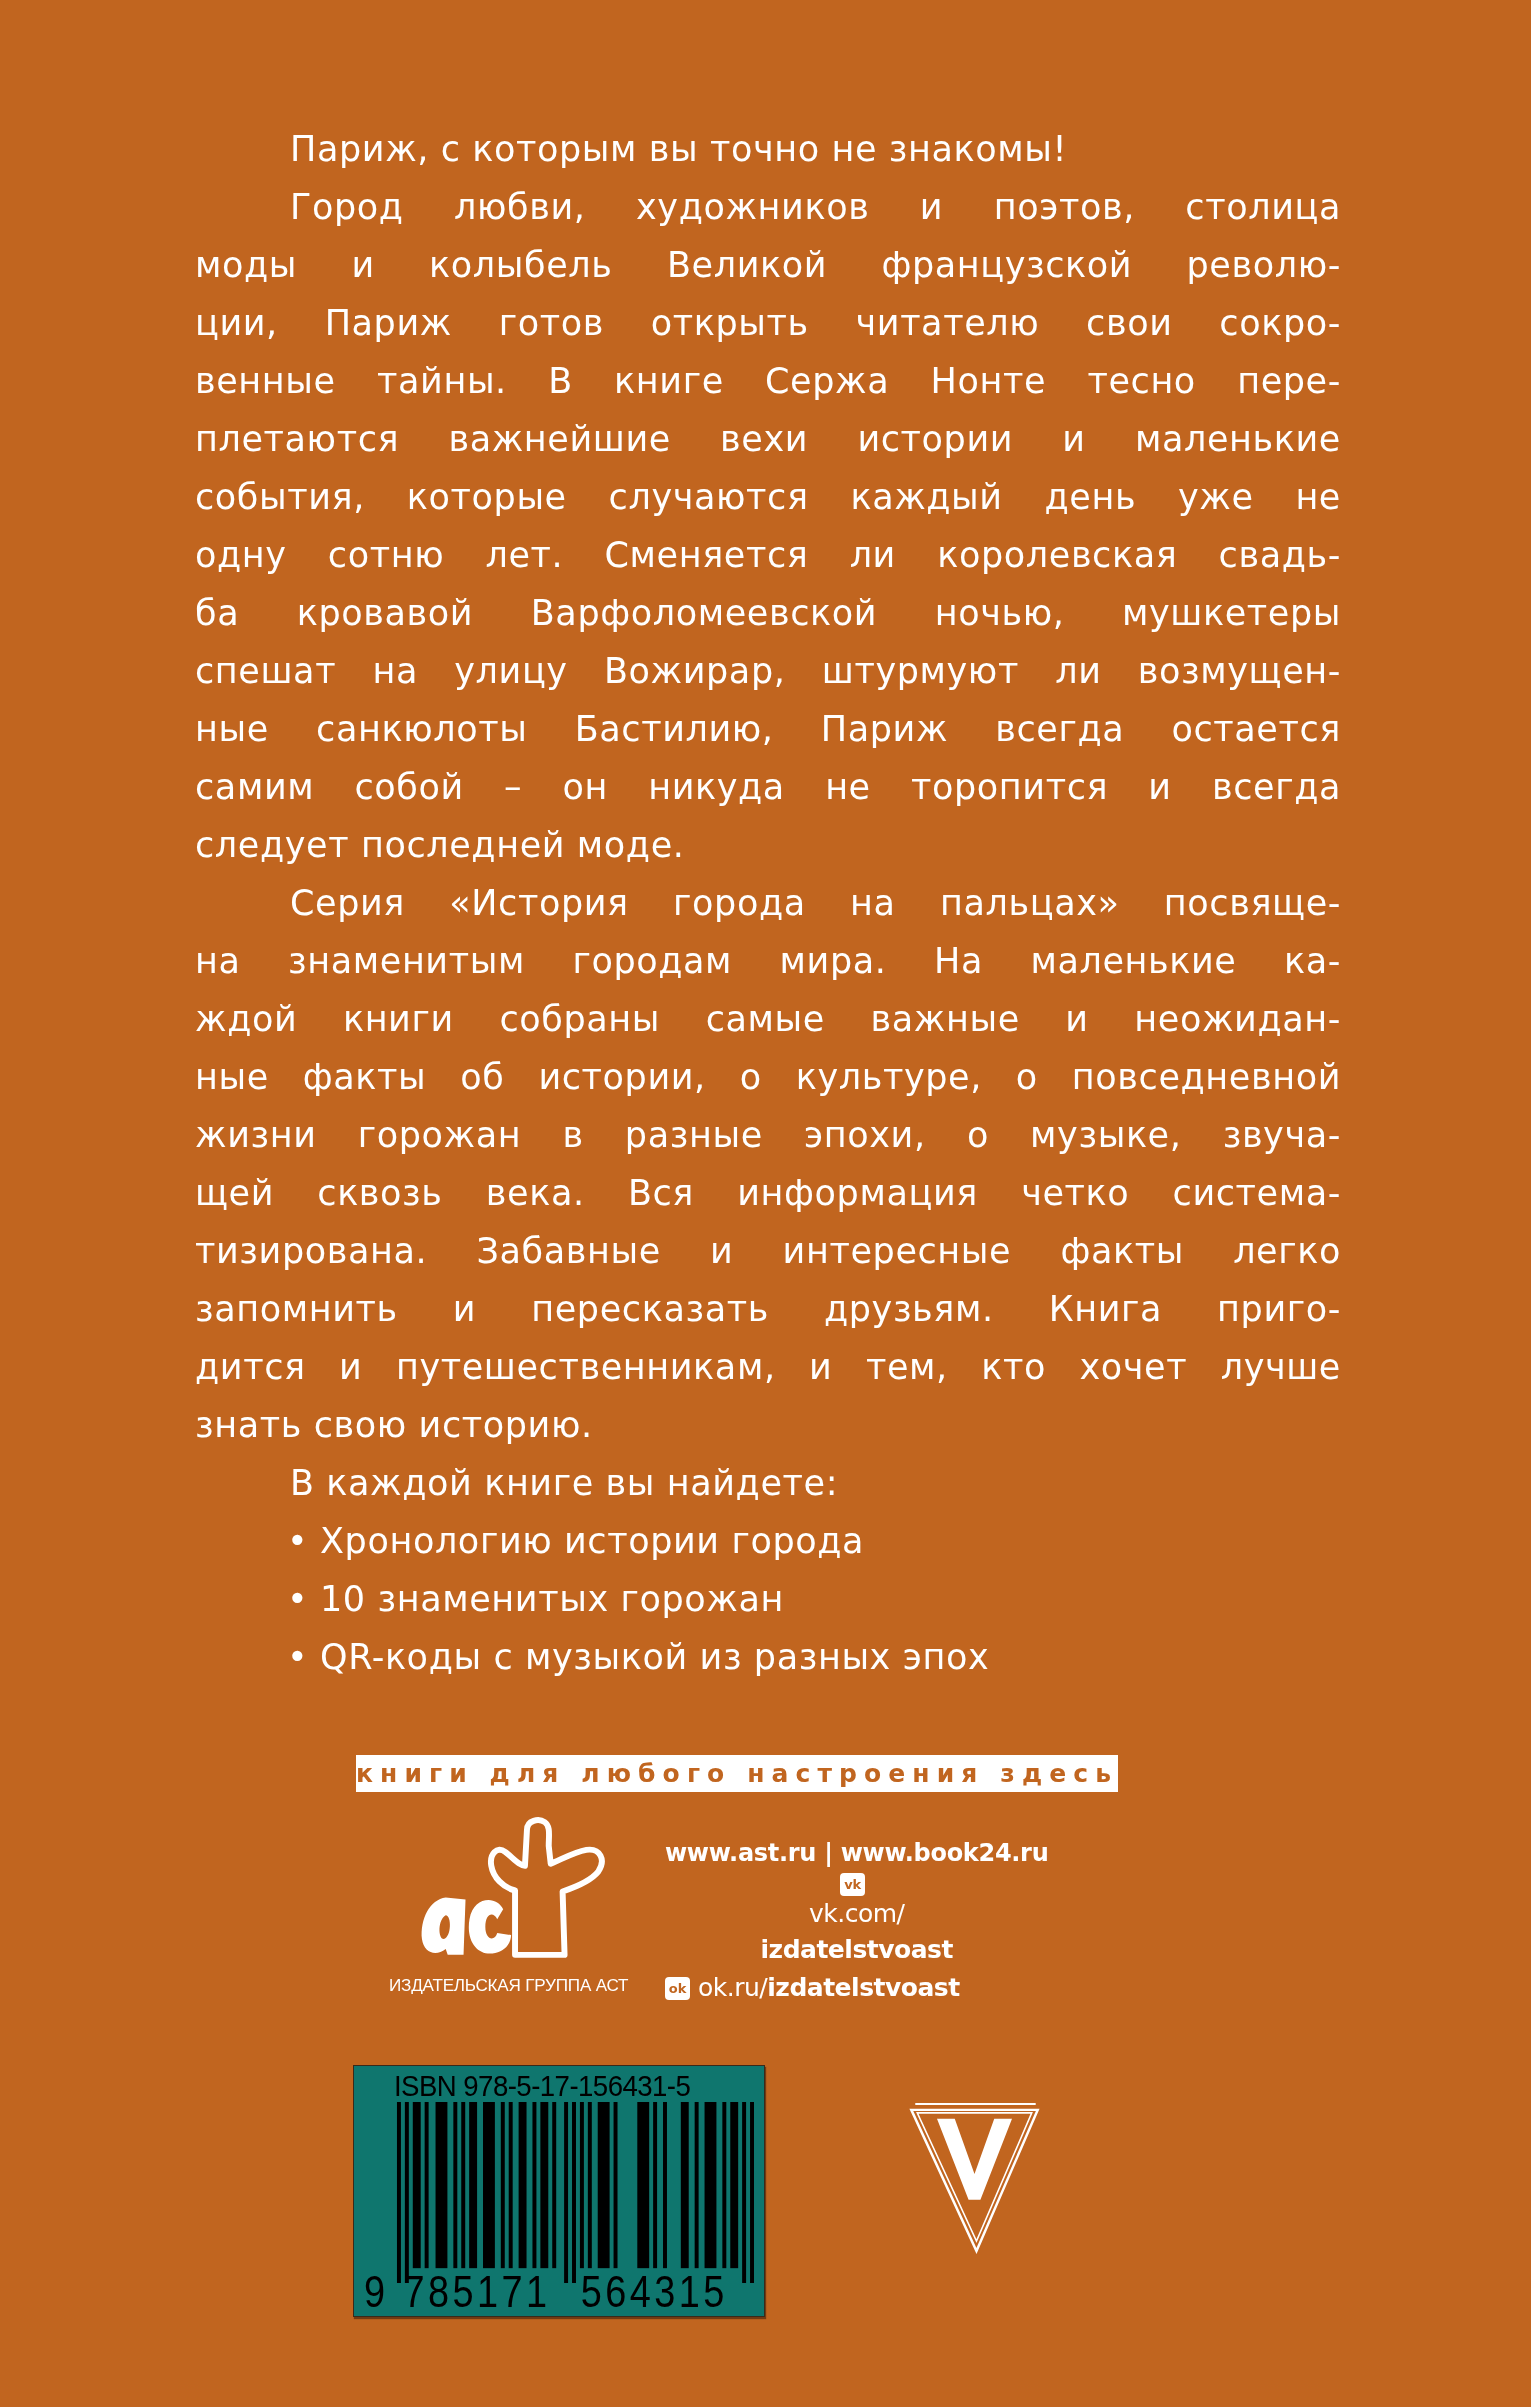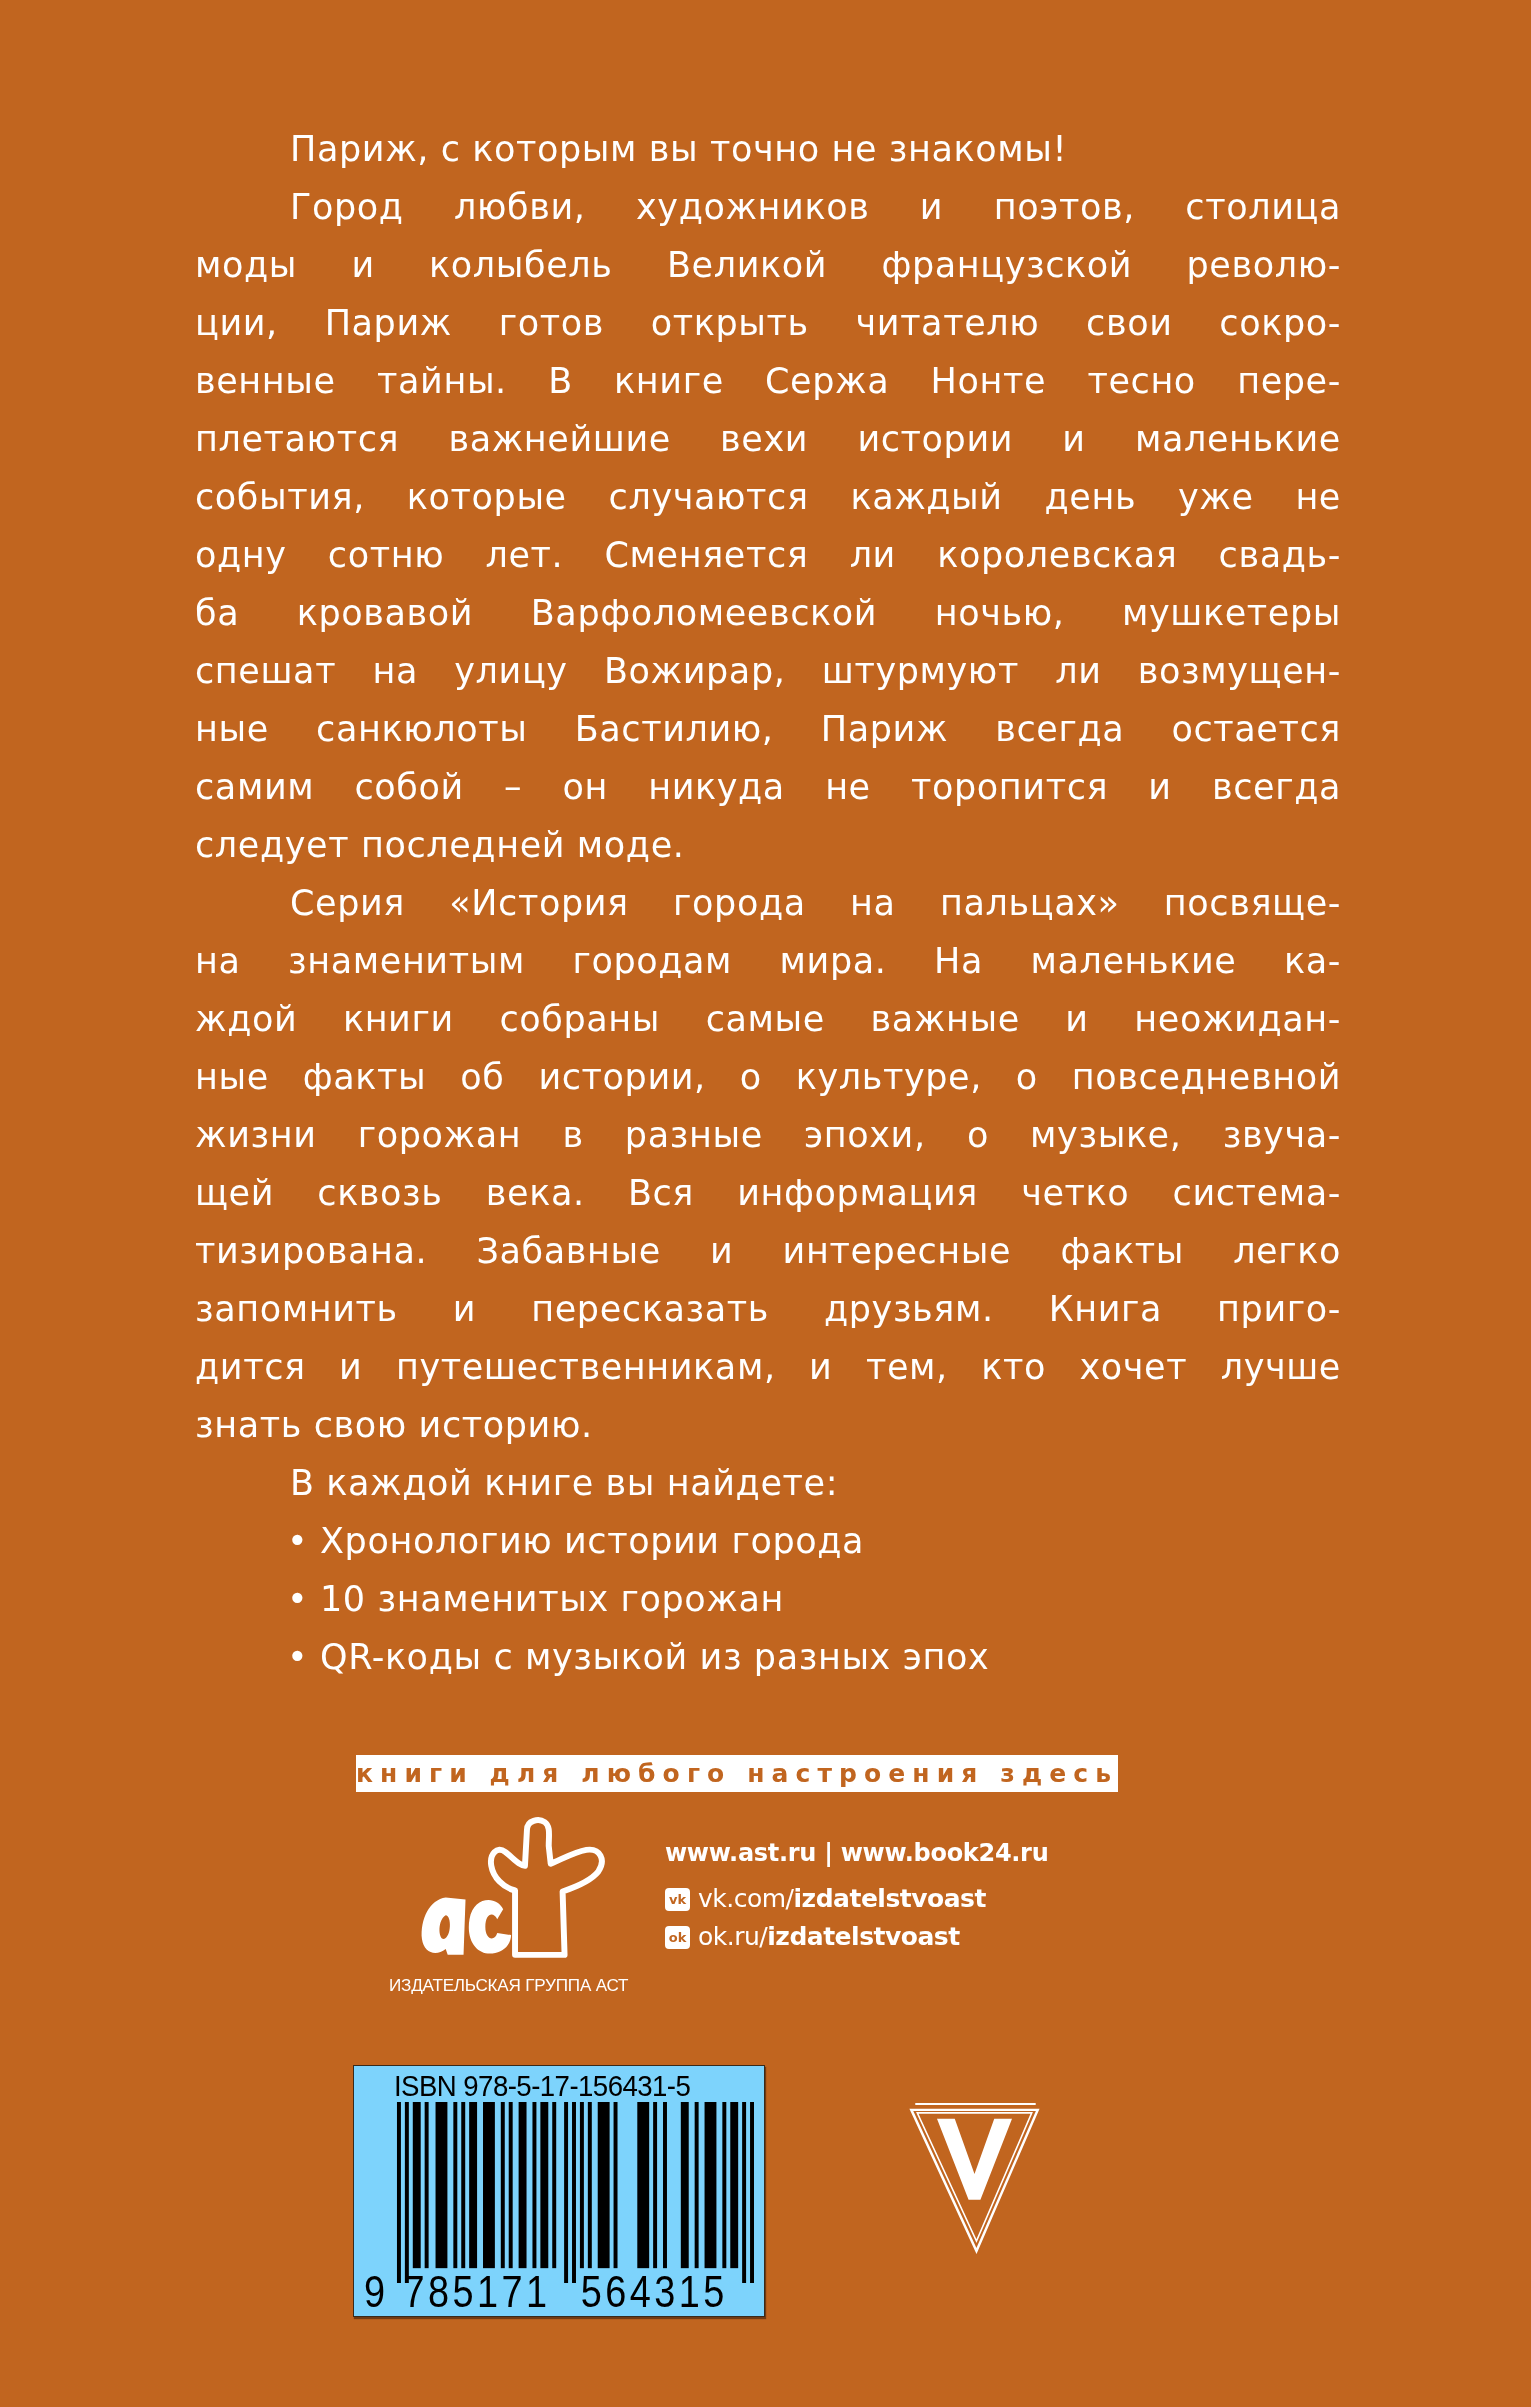--- a/index.html
+++ b/index.html
@@ -92,27 +92,27 @@
     background: #FFFFFF;
     border-radius: 4px;
     margin-right: 8px;
     display: inline-flex; align-items: center; justify-content: center;
     color: #C1651F;
     font-size: 13px; font-weight: bold;
     line-height: 23px;
     letter-spacing: 0;
   }
   .links .social .handle { font-weight: bold; }
-  .links .first-social { margin-top: 12px; }
+  .links .first-social { margin-top: 4px; flex-direction: column; }
 
   .barcode-box {
     position: absolute;
     left: 353px; top: 2065px;
     width: 410px; height: 250px;
-    background: #7dd3fc;
+    background: #0f766e;
     border: 1.5px solid #3a2a1a;
     box-shadow: 1px 2px 1px rgba(60,30,10,0.6);
   }
   .isbn-text {
     position: absolute;
     left: 40px; top: 4px;
     font-family: "Liberation Sans", sans-serif;
     font-size: 30px;
     line-height: 32px;
     color: #000;

